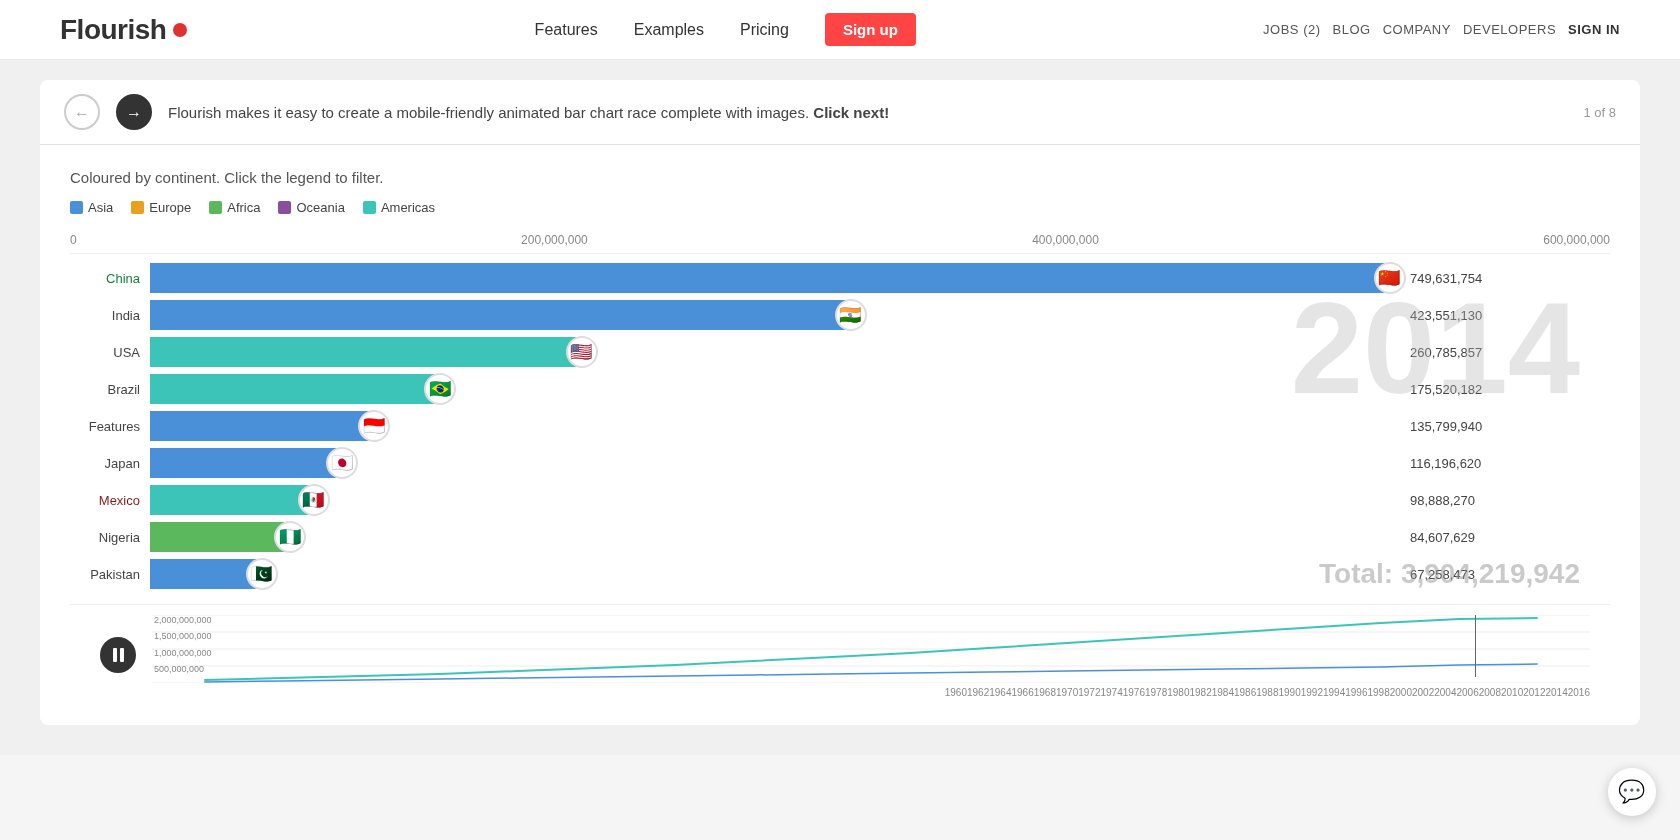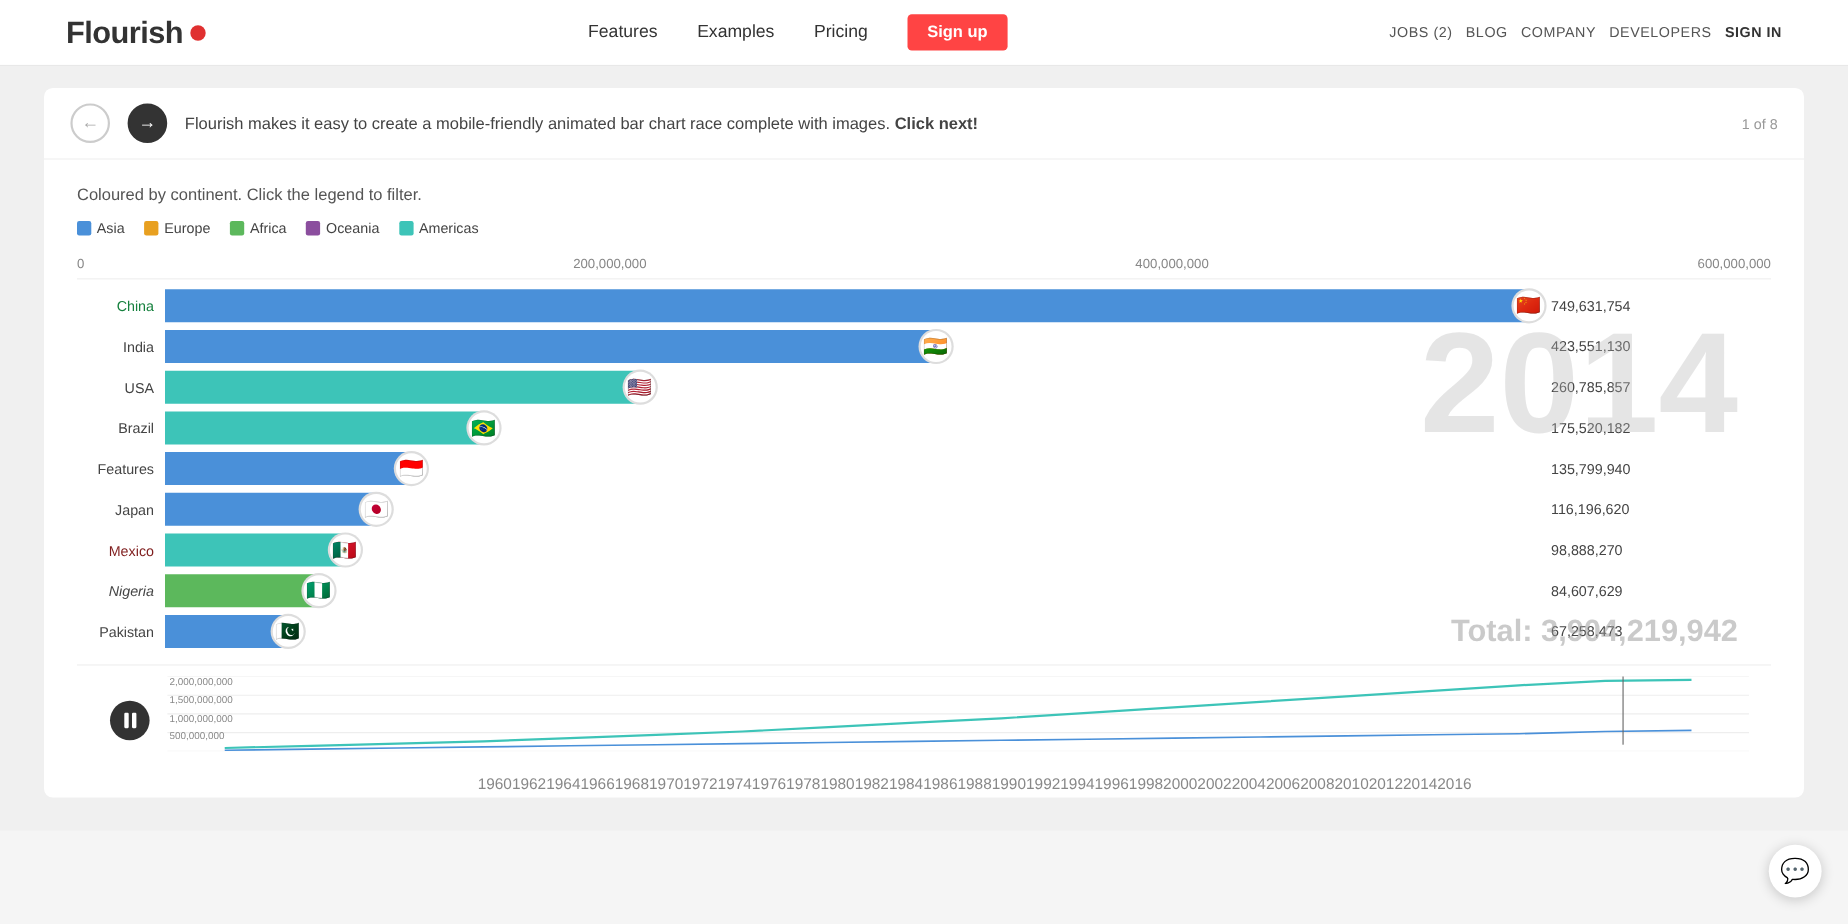--- a/index.html
+++ b/index.html
@@ -391,21 +391,21 @@
           <div style="display: flex; align-items: center; margin-bottom: 5px; height: 32px;">
             <div style="width: 80px; text-align: right; font-size: 13px; color: #7f1d1d; padding-right: 10px; flex-shrink: 0; margin-left: -80px;">Mexico</div>
             <div style="position: relative; height: 30px; flex: 1 1 0%;">
               <div style="width: 13.2%; height: 100%; background: rgb(61, 196, 184); border-radius: 0px 2px 2px 0px; position: relative;">
                 <div style="position: absolute; right: -14px; top: 50%; transform: translateY(-50%); width: 28px; height: 28px; border-radius: 50%; overflow: hidden; display: flex; align-items: center; justify-content: center; font-size: 18px; background: rgb(255, 255, 255); box-shadow: rgb(221, 221, 221) 0px 0px 0px 2px; z-index: 2;">🇲🇽</div>
               </div>
               <div style="position: absolute; left: calc(100% + 20px); top: 50%; transform: translateY(-50%); font-size: 13px; color: rgb(68, 68, 68); white-space: nowrap;">98,888,270</div>
             </div>
           </div>
           <div style="display: flex; align-items: center; margin-bottom: 5px; height: 32px;">
-            <div style="width: 80px; text-align: right; font-size: 13px; color: rgb(68, 68, 68); padding-right: 10px; flex-shrink: 0; margin-left: -80px; font-style: italic;">Nigeria</div>
+            <div style="width: 80px; text-align: right; font-size: 13px; color: rgb(68, 68, 68); padding-right: 10px; flex-shrink: 0; margin-left: -80px;">Nigeria</div>
             <div style="position: relative; height: 30px; flex: 1 1 0%;">
               <div style="width: 11.3%; height: 100%; background: rgb(92, 184, 92); border-radius: 0px 2px 2px 0px; position: relative;">
                 <div style="position: absolute; right: -14px; top: 50%; transform: translateY(-50%); width: 28px; height: 28px; border-radius: 50%; overflow: hidden; display: flex; align-items: center; justify-content: center; font-size: 18px; background: rgb(255, 255, 255); box-shadow: rgb(221, 221, 221) 0px 0px 0px 2px; z-index: 2;">🇳🇬</div>
               </div>
               <div style="position: absolute; left: calc(100% + 20px); top: 50%; transform: translateY(-50%); font-size: 13px; color: rgb(68, 68, 68); white-space: nowrap;">84,607,629</div>
             </div>
           </div>
           <div style="display: flex; align-items: center; margin-bottom: 5px; height: 32px;">
             <div style="width: 80px; text-align: right; font-size: 13px; color: rgb(68, 68, 68); padding-right: 10px; flex-shrink: 0; margin-left: -80px;">Pakistan</div>
             <div style="position: relative; height: 30px; flex: 1 1 0%;">
@@ -443,21 +443,21 @@
           <line x1="0" y1="34" x2="1100" y2="34" stroke="#eee" stroke-width="1"></line>
           <line x1="0" y1="51" x2="1100" y2="51" stroke="#eee" stroke-width="1"></line>
           <line x1="0" y1="68" x2="1100" y2="68" stroke="#eee" stroke-width="1"></line>
 
           <polyline points="40,65 100,63 160,61 220,59 280,56 340,53 400,50 460,46 520,42 580,38 640,33 700,28 760,23 820,18 880,13 940,8 970,6 1000,4 1060,3" fill="none" stroke="#3dc4b8" stroke-width="2"></polyline>
 
           <polyline points="40,67 100,66 160,65 220,64 280,63 340,62 400,61 460,60 520,59 580,58 640,57 700,56 760,55 820,54 880,53 940,52 970,51 1000,50 1060,49" fill="none" stroke="#4a90d9" stroke-width="1.5"></polyline>
         </svg>
         
         <div style="position:absolute; left:92%; top:0; bottom:18px; width:1px; background:#666;"></div>
-        <div class="timeline-labels" id="timeline-x-labels" style="display: flex; justify-content: center; font-size: 14px; color: rgb(136, 136, 136); margin-top: 16px; padding-left: 30px;">
+        <div class="timeline-labels" id="timeline-x-labels" style="display: flex; justify-content: flex-end; font-size: 10px; color: rgb(136, 136, 136); margin-top: 0; padding-left: 30px;">
             <span>1960</span>
             <span>1962</span>
             <span>1964</span>
             <span>1966</span>
             <span>1968</span>
             <span>1970</span>
             <span>1972</span>
             <span>1974</span>
             <span>1976</span>
             <span>1978</span>

